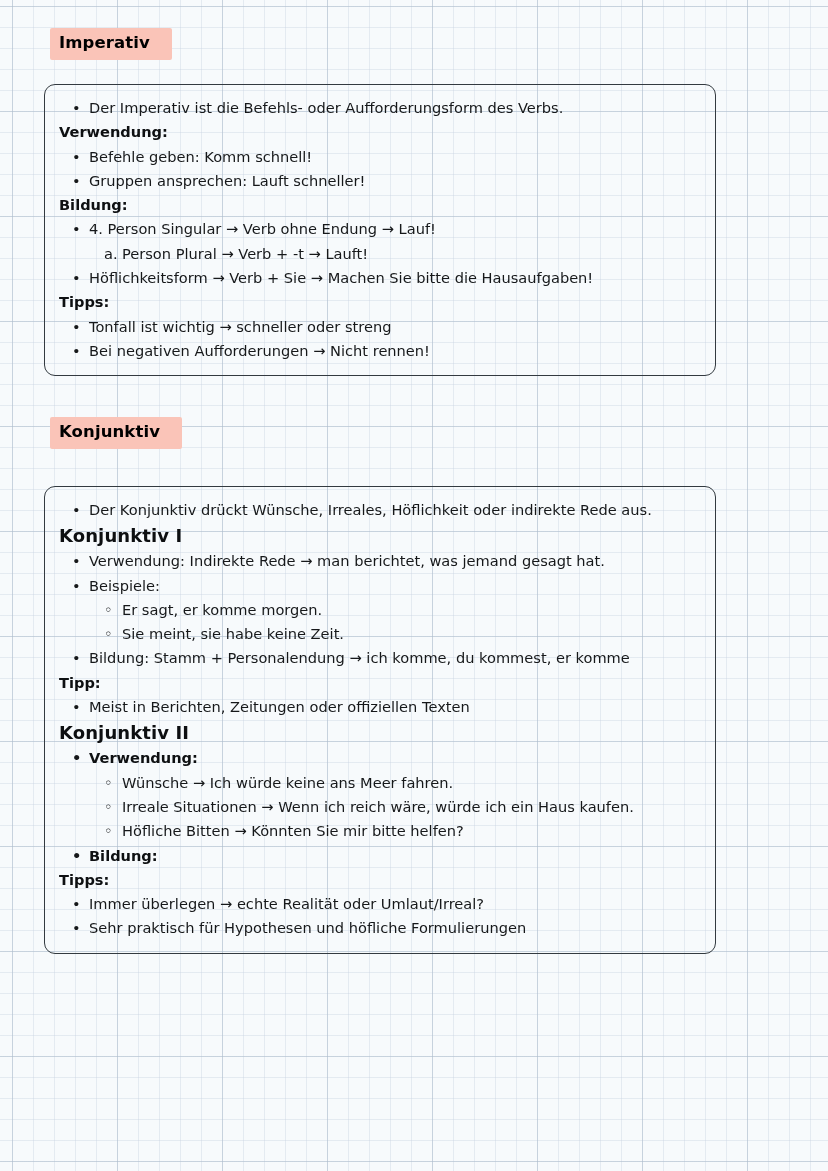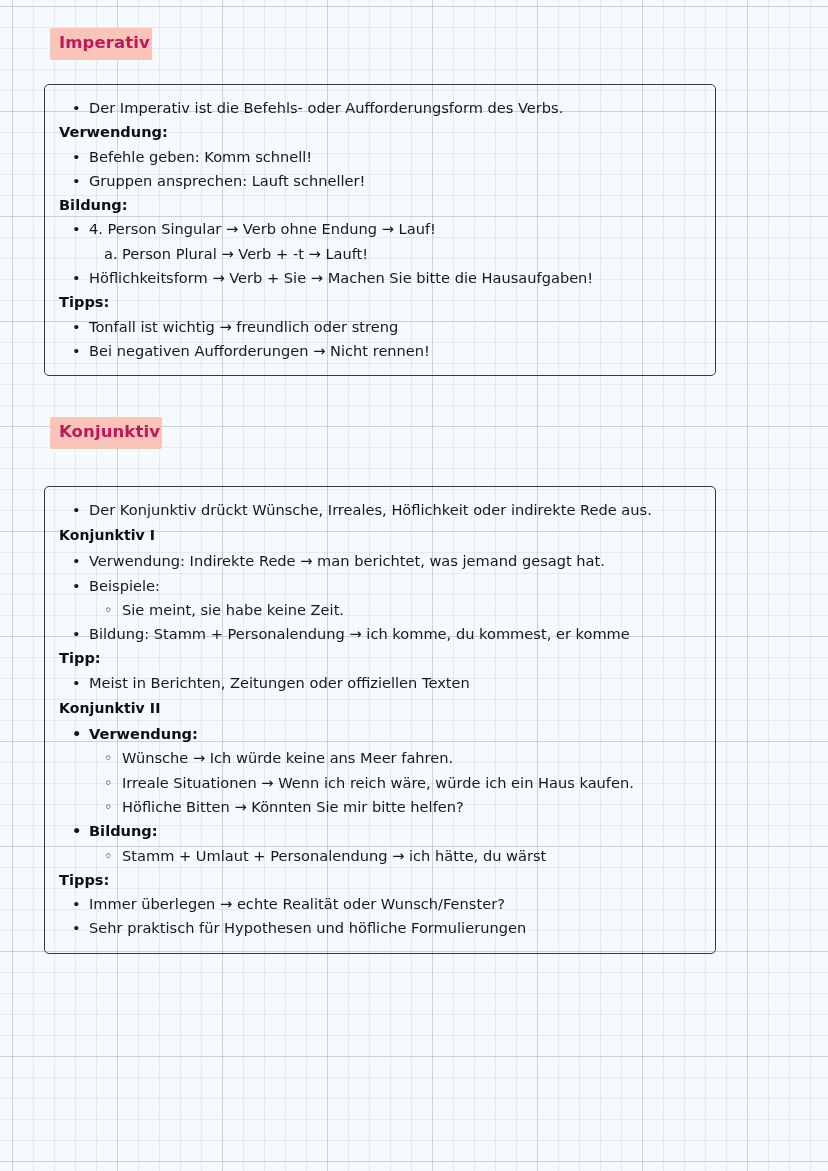--- a/index.html
+++ b/index.html
@@ -32,37 +32,37 @@
   }
 
   
   .badge-row {
     position: absolute;
     left: 50px;
   }
   .badge {
     display: inline-block;
     background: #fac4b8;
-    color: #be185d;
+    color: #000000;
     font-weight: bold;
     font-size: 16.5px;
     line-height: 1;
-    padding: 7px 2px 8px 9px;
+    padding: 7px 22px 8px 9px;
     border-radius: 2px;
     letter-spacing: 0.1px;
     white-space: nowrap;
   }
 
   
   .box {
     position: absolute;
     left: 44px;
     width: 672px;
     border: 1.6px solid #333a40;
-    border-radius: 5px;
+    border-radius: 11px;
     background: transparent;
     box-sizing: border-box;
     padding: 11px 14px 12px 14px;
   }
 
   
   .line {
     font-size: 14.6px;
     line-height: 24.3px;
     color: #16181a;
@@ -74,21 +74,21 @@
   }
   .lbl-line {
     font-size: 14.6px;
     line-height: 24.3px;
     font-weight: bold;
     color: #0e1012;
     padding-left: 0px;
     white-space: nowrap;
   }
   .h3 {
-    font-size: 14px;
+    font-size: 18px;
     line-height: 27px;
     font-weight: bold;
     color: #0d0f11;
     padding-left: 0px;
     white-space: nowrap;
     letter-spacing: 0.1px;
   }
 
   
   .b1 {
@@ -144,45 +144,45 @@
     <div id="list-0">
         <div class="line b1">Der Imperativ ist die Befehls- oder Aufforderungsform des Verbs.</div>
         <div class="lbl-line">Verwendung:</div>
         <div class="line b1">Befehle geben: Komm schnell!</div>
         <div class="line b1">Gruppen ansprechen: Lauft schneller!</div>
         <div class="lbl-line">Bildung:</div>
         <div class="line b1">4. Person Singular → Verb ohne Endung → Lauf!</div>
         <div class="line oa">Person Plural → Verb + -t → Lauft!</div>
         <div class="line b1">Höflichkeitsform → Verb + Sie → Machen Sie bitte die Hausaufgaben!</div>
         <div class="lbl-line">Tipps:</div>
-        <div class="line b1">Tonfall ist wichtig → freundlich oder streng</div>
+        <div class="line b1">Tonfall ist wichtig → schneller oder streng</div>
         <div class="line b1">Bei negativen Aufforderungen → Nicht rennen!</div>
       </div>
   </div>
 
   <div class="badge-row" style="top:417px;">
     <span class="badge">Konjunktiv</span>
   </div>
 
   <div class="box" style="top:486px;">
     <div id="list-1">
         <div class="line b1">Der Konjunktiv drückt Wünsche, Irreales, Höflichkeit oder indirekte Rede aus.</div>
         <div class="h3">Konjunktiv I</div>
         <div class="line b1">Verwendung: Indirekte Rede → man berichtet, was jemand gesagt hat.</div>
         <div class="line b1">Beispiele:</div>
+        <div class="line b2">Er sagt, er komme morgen.</div>
         <div class="line b2">Sie meint, sie habe keine Zeit.</div>
         <div class="line b1">Bildung: Stamm + Personalendung → ich komme, du kommest, er komme</div>
         <div class="lbl-line">Tipp:</div>
         <div class="line b1">Meist in Berichten, Zeitungen oder offiziellen Texten</div>
         <div class="h3">Konjunktiv II</div>
         <div class="line b1 lbl">Verwendung:</div>
         <div class="line b2">Wünsche → Ich würde keine ans Meer fahren.</div>
         <div class="line b2">Irreale Situationen → Wenn ich reich wäre, würde ich ein Haus kaufen.</div>
         <div class="line b2">Höfliche Bitten → Könnten Sie mir bitte helfen?</div>
         <div class="line b1 lbl">Bildung:</div>
-        <div class="line b2">Stamm + Umlaut + Personalendung → ich hätte, du wärst</div>
         <div class="lbl-line">Tipps:</div>
-        <div class="line b1">Immer überlegen → echte Realität oder Wunsch/Fenster?</div>
+        <div class="line b1">Immer überlegen → echte Realität oder Umlaut/Irreal?</div>
         <div class="line b1">Sehr praktisch für Hypothesen und höfliche Formulierungen</div>
       </div>
   </div>
 
 </div>
 
 </body></html>

